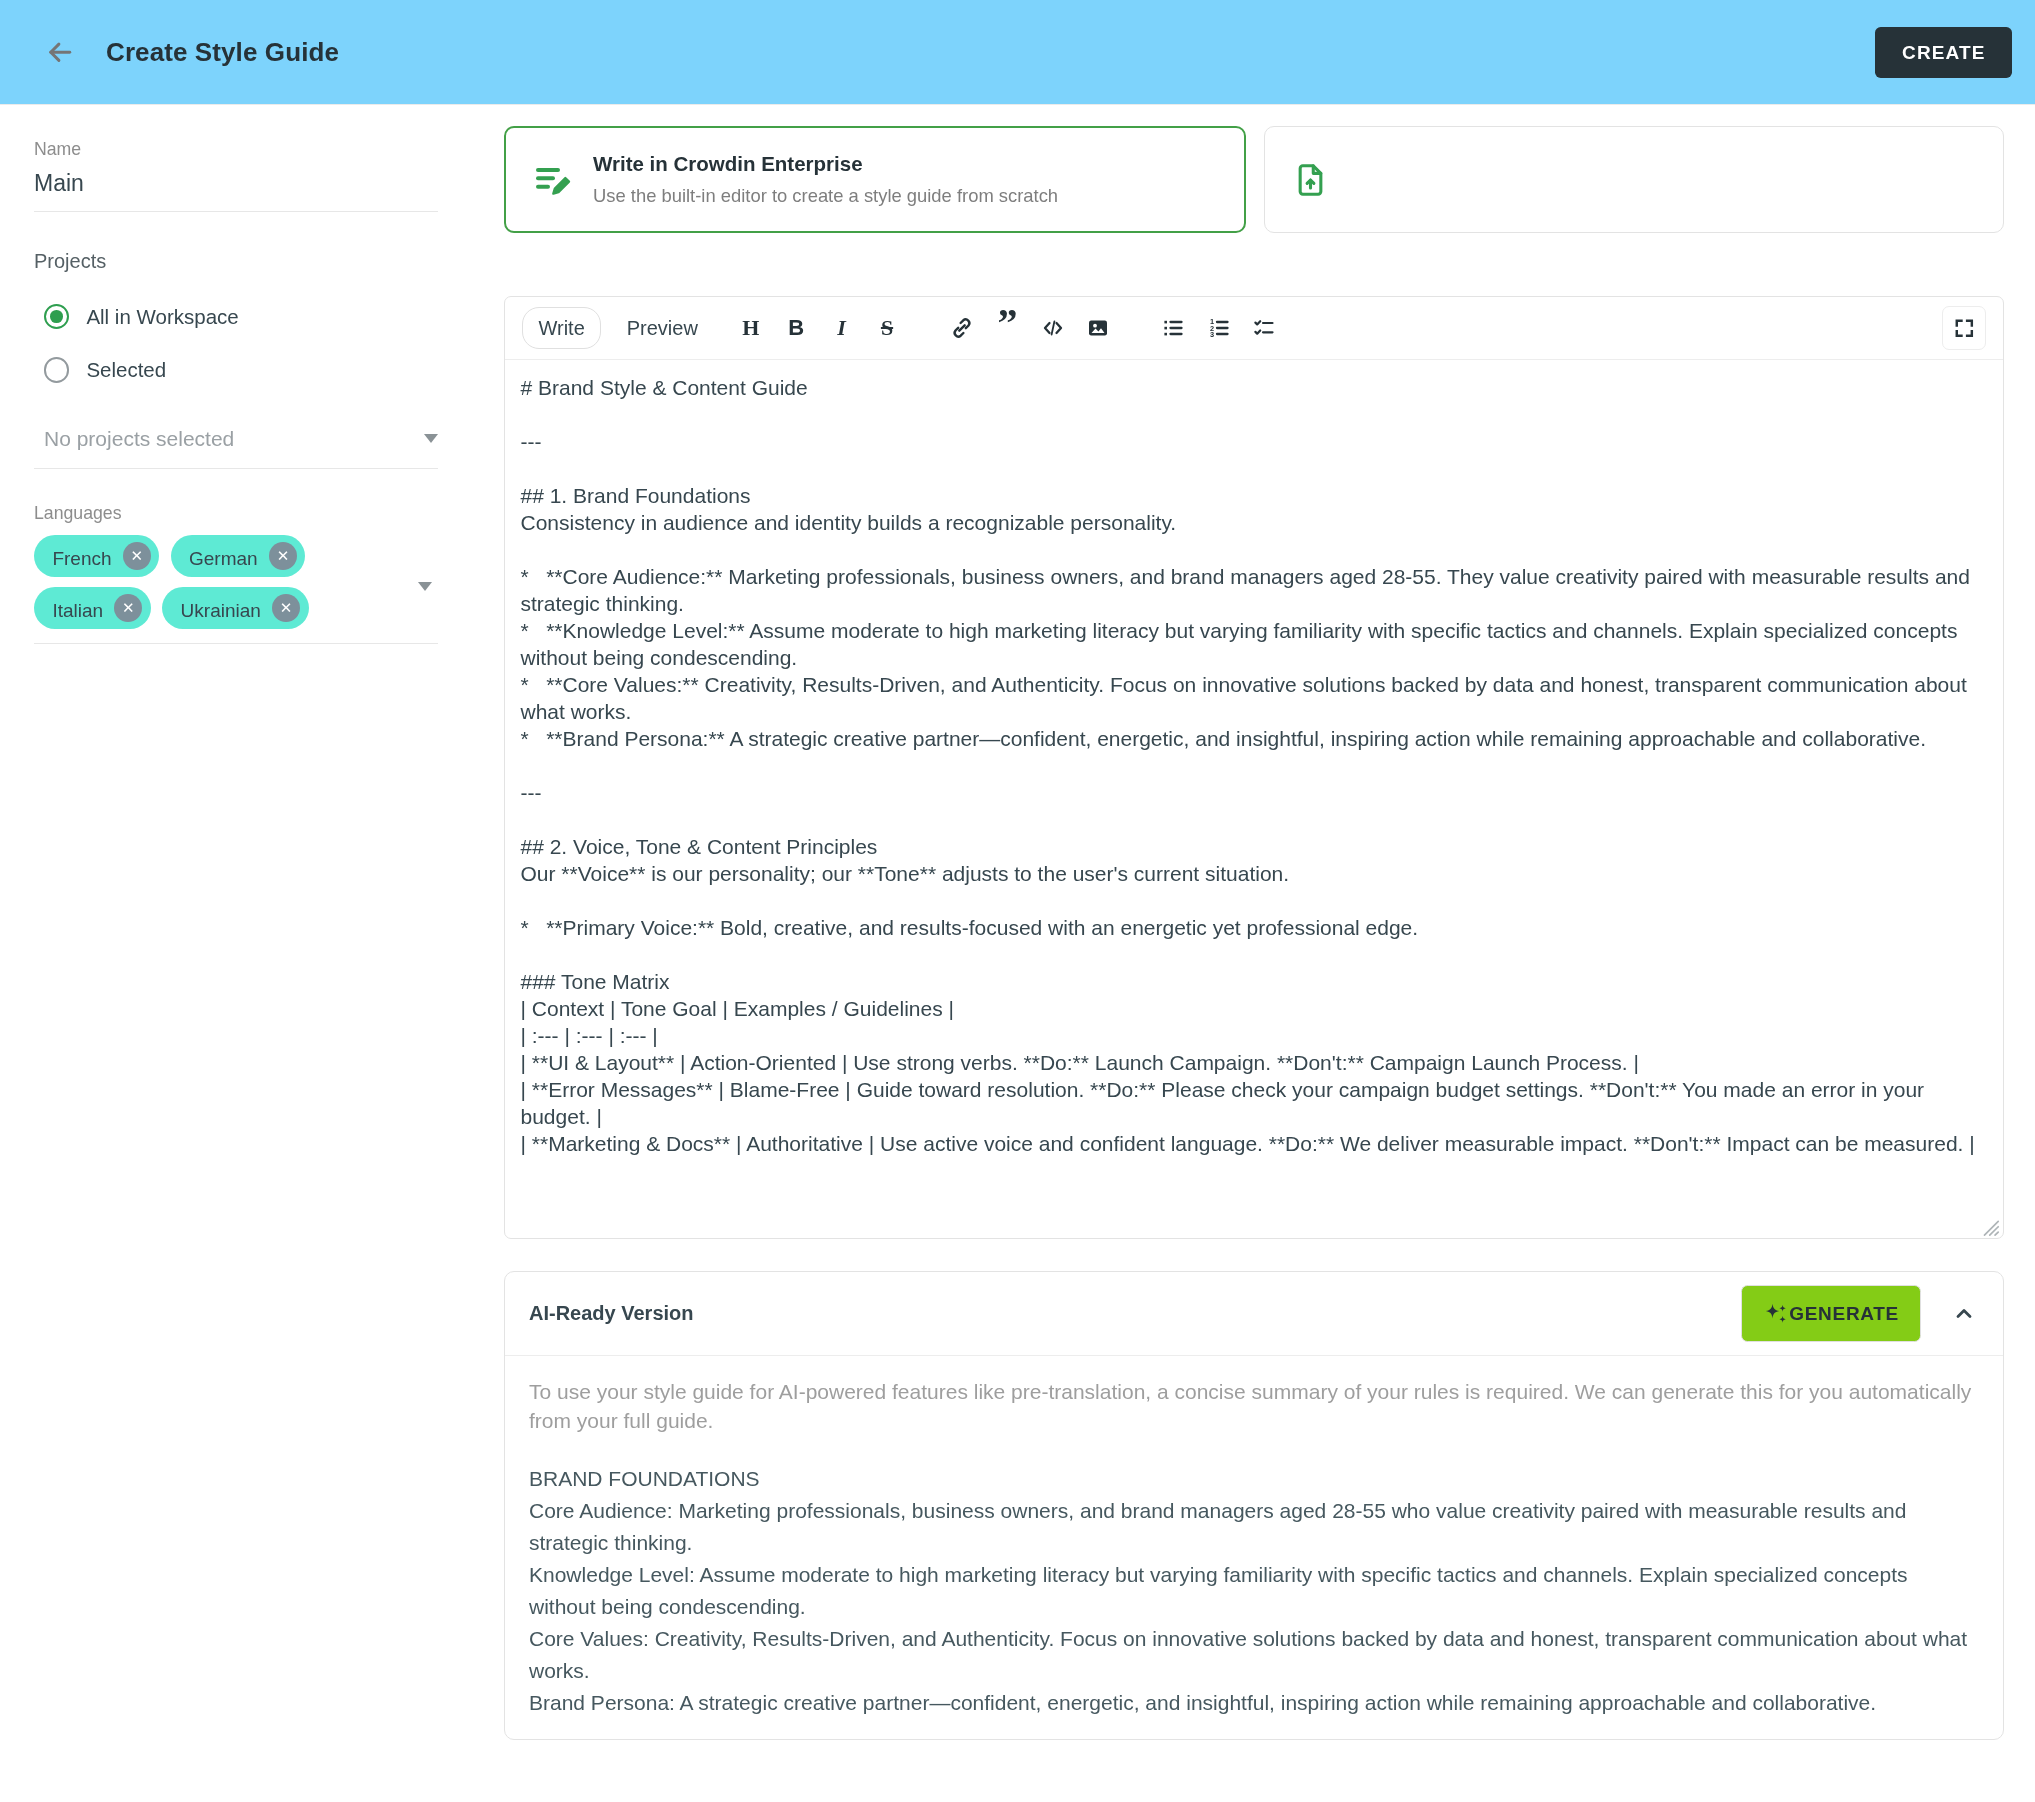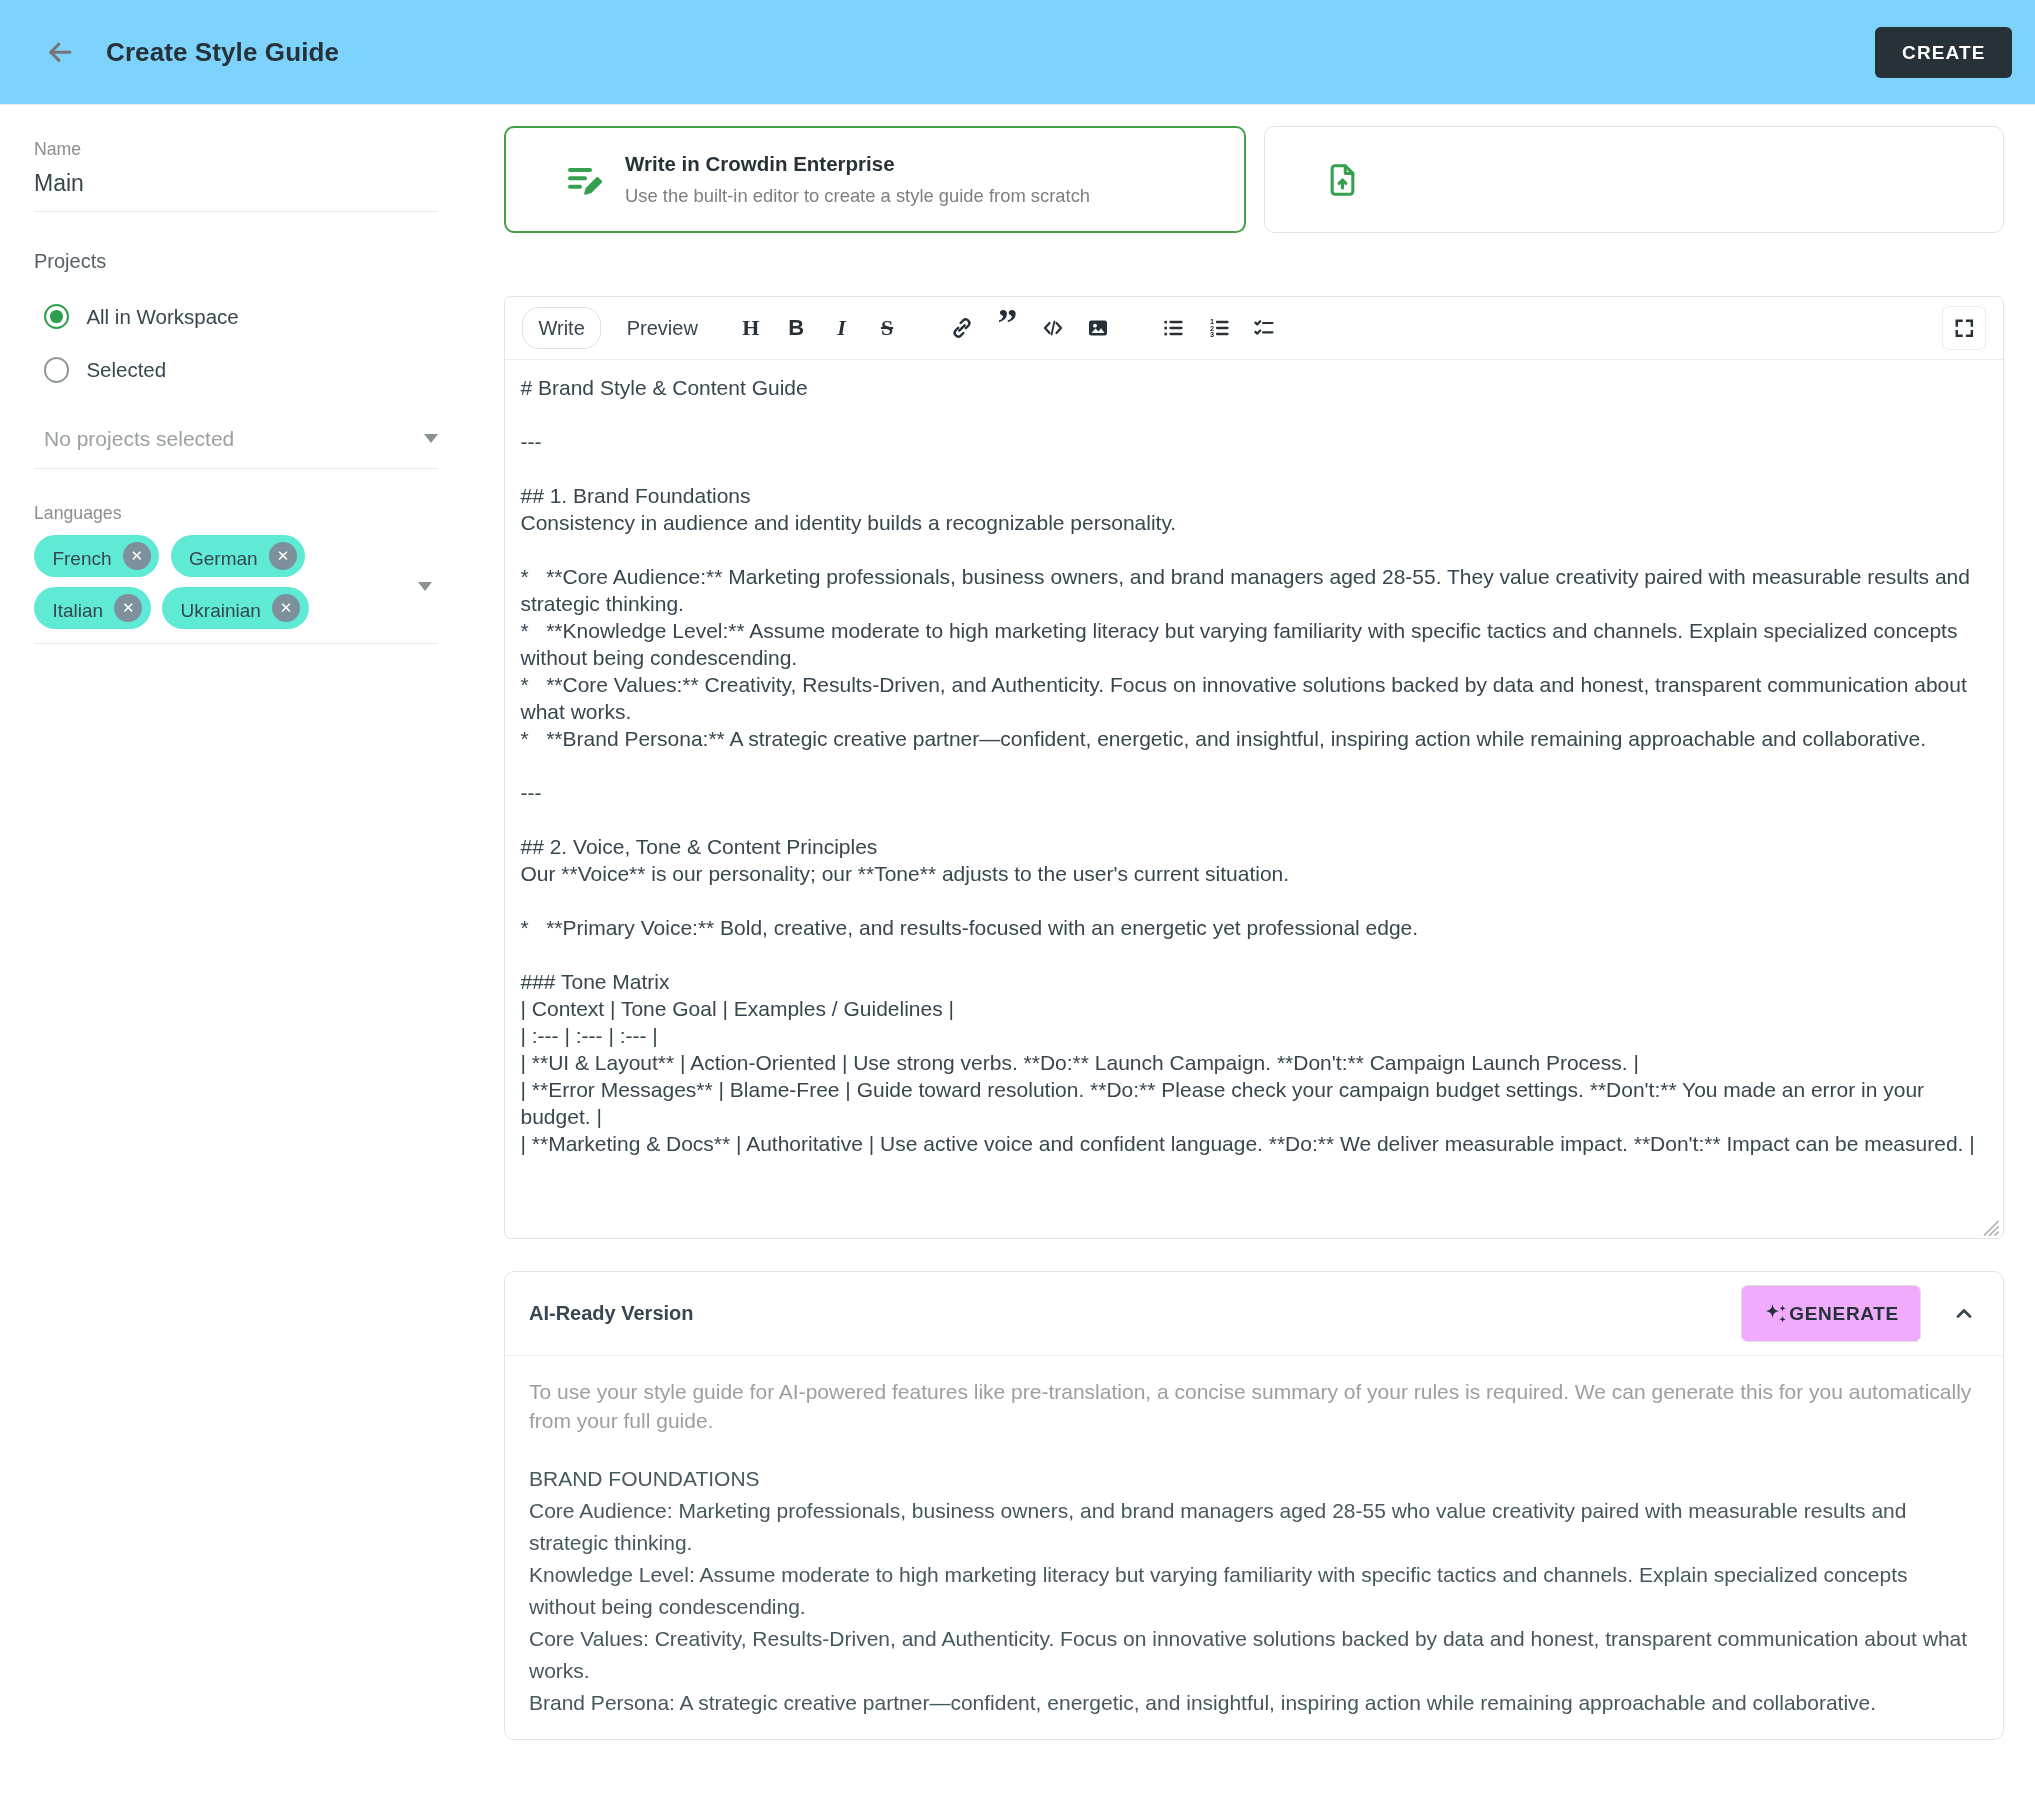--- a/index.html
+++ b/index.html
@@ -54,21 +54,21 @@
     color:#fff; font-size:15px; display:flex; align-items:center; justify-content:center; cursor:pointer;
   }
   .chips-caret { position:absolute; right:5.7px; top:47px; }
 
   
   .main { position:absolute; left:504px; top:126px; width:1500px; }
 
   .cards-row { display:flex; gap:17.7px; }
   .src-card {
     flex:1; height:107px; border-radius:10px; background:#fff;
-    display:flex; align-items:center; cursor:pointer;padding-left:32px;
+    display:flex; align-items:center; cursor:pointer;
   }
   .src-card.selected { border:2.1px solid #43a047; }
   .src-card.plain { border:1.4px solid #e3e3e3; }
   .src-icon { margin-left:27px; flex:0 0 auto; }
   .src-text { margin-left:20px; }
   .src-title { font-size:20.5px; font-weight:700; color:#263238; }
   .src-sub { margin-top:8.5px; font-size:18.4px; color:#7e7e7e; }
 
   
   .editor-card { margin-top:63px; height:943px; border:1.4px solid #e3e3e3; border-radius:7px; background:#fff; overflow:hidden; }
@@ -95,21 +95,21 @@
     position:relative; height:878px; padding:14px 15.5px 0 15.5px;
     font-size:21px; line-height:27px; color:#37474f; white-space:pre-wrap; overflow:hidden;
   }
   .resize-handle { position:absolute; right:3.5px; bottom:3.5px; }
 
   
   .ai-card { margin-top:32px; height:469px; border:1.4px solid #e3e3e3; border-radius:10px; background:#fff; overflow:hidden; }
   .ai-header { height:84px; display:flex; align-items:center; padding:0 24px; border-bottom:1.4px solid #ededed; }
   .ai-title { font-size:20px; font-weight:700; color:#37474f; }
   .generate-btn {
-    margin-left:auto; height:57px; padding:0 21px; border:1.4px solid #e0e0e0; border-radius:6.4px; background:#f0abfc;
+    margin-left:auto; height:57px; padding:0 21px; border:1.4px solid #e0e0e0; border-radius:6.4px; background:#84cc16;
     display:flex; align-items:center; gap:1px; font-family:"Liberation Sans",sans-serif;
     font-size:19px; font-weight:700; color:#263238; letter-spacing:0.7px; cursor:pointer;
   }
   .ai-collapse { margin-left:27px; width:31px; height:31px; display:flex; align-items:center; justify-content:center; cursor:pointer; color:#37474f; }
   .ai-body { padding:21px 24px 0 24px; }
   .ai-desc { font-size:21px; line-height:29px; color:#9e9e9e; white-space:pre-wrap; }
   .ai-summary { margin-top:28px; font-size:21px; line-height:32px; color:#46585f; white-space:pre-wrap; }
 </style>
 </head>
 <body>

